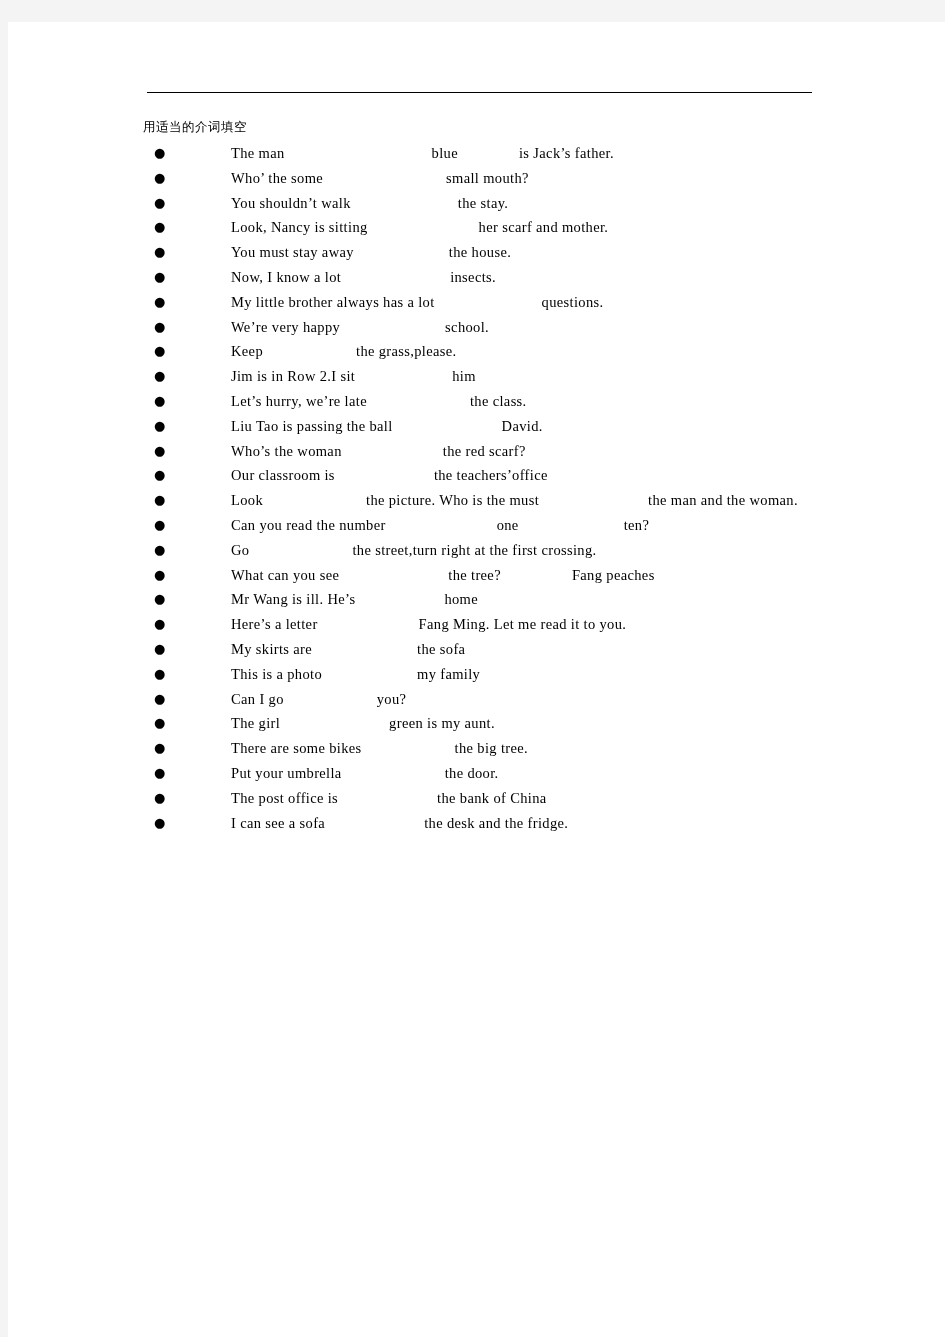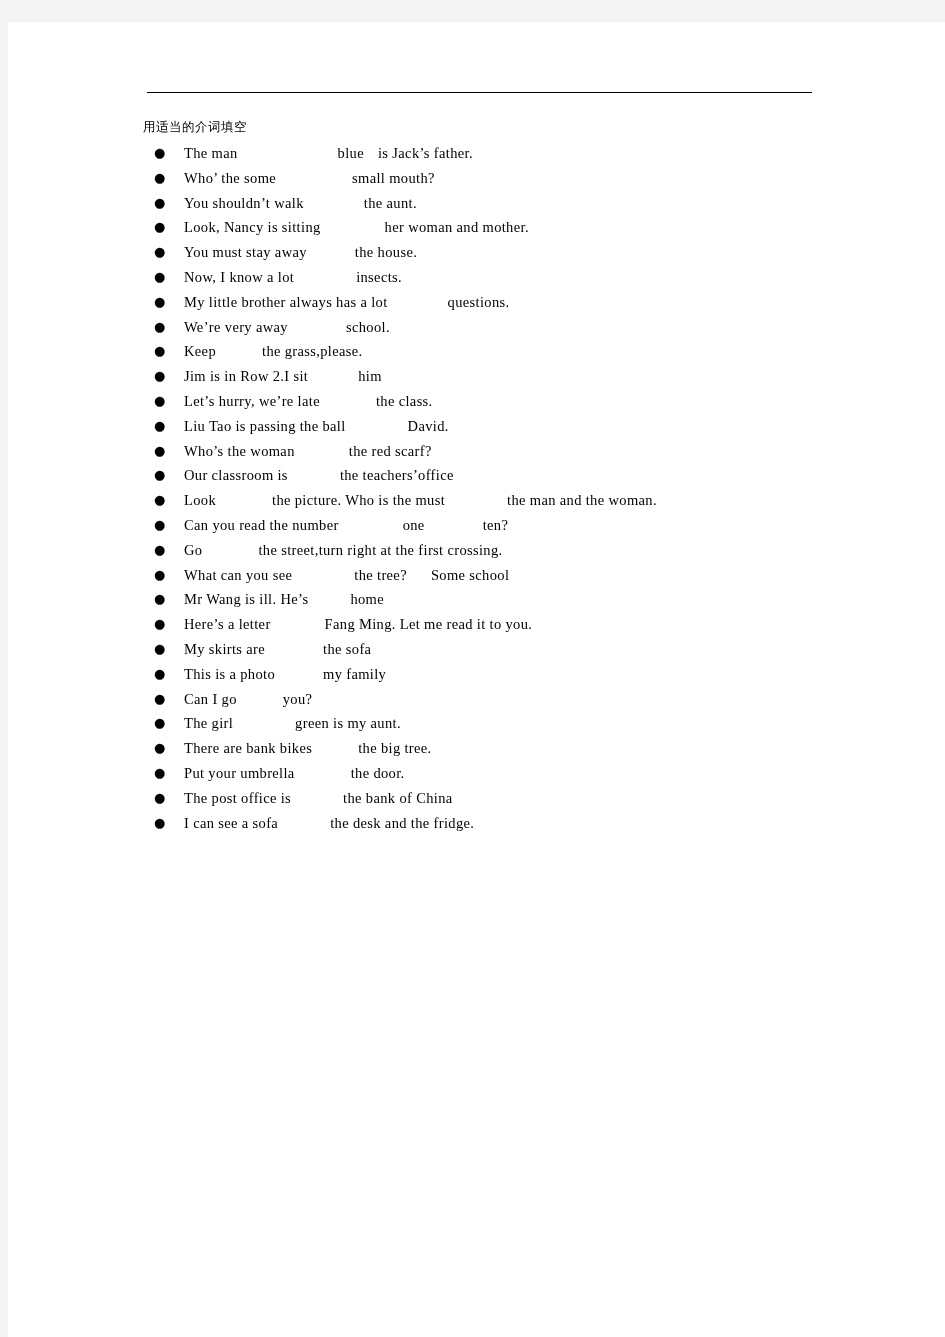--- a/index.html
+++ b/index.html
@@ -67,20 +67,21 @@
     width: 12px;
     height: 24.8px;
     line-height: 24.8px;
     font-family: "DejaVu Sans", sans-serif;
     font-size: 13px;
     color: #000000;
   }
   li.item .seg {
     display: inline;
     letter-spacing: 0.35px;
+    margin-left: 47px;
   }
   li.item .blank {
     display: inline-block;
     height: 1px;
     vertical-align: middle;
   }
 </style>
 </head>
 <body>
 
@@ -88,43 +89,43 @@
 
   <div class="header-rule"></div>
 
   <div class="content">
 
     <div class="heading">用适当的介词填空</div>
 
     <ul class="items">
         <li class="item"><span class="bullet">●</span><span class="seg">The man</span><span class="blank" style="width: 100px;"></span><span class="seg">blue</span><span class="blank" style="width: 14px;"></span><span class="seg">is Jack’s father.</span></li>
         <li class="item"><span class="bullet">●</span><span class="seg">Who’ the some</span><span class="blank" style="width: 76px;"></span><span class="seg">small mouth?</span></li>
-        <li class="item"><span class="bullet">●</span><span class="seg">You shouldn’t walk</span><span class="blank" style="width: 60px;"></span><span class="seg">the aunt.</span></li>
-        <li class="item"><span class="bullet">●</span><span class="seg">Look, Nancy is sitting</span><span class="blank" style="width: 64px;"></span><span class="seg">her woman and mother.</span></li>
+        <li class="item"><span class="bullet">●</span><span class="seg">You shouldn’t walk</span><span class="blank" style="width: 60px;"></span><span class="seg">the stay.</span></li>
+        <li class="item"><span class="bullet">●</span><span class="seg">Look, Nancy is sitting</span><span class="blank" style="width: 64px;"></span><span class="seg">her scarf and mother.</span></li>
         <li class="item"><span class="bullet">●</span><span class="seg">You must stay away</span><span class="blank" style="width: 48px;"></span><span class="seg">the house.</span></li>
         <li class="item"><span class="bullet">●</span><span class="seg">Now, I know a lot</span><span class="blank" style="width: 62px;"></span><span class="seg">insects.</span></li>
         <li class="item"><span class="bullet">●</span><span class="seg">My little brother always has a lot</span><span class="blank" style="width: 60px;"></span><span class="seg">questions.</span></li>
-        <li class="item"><span class="bullet">●</span><span class="seg">We’re very away</span><span class="blank" style="width: 58px;"></span><span class="seg">school.</span></li>
+        <li class="item"><span class="bullet">●</span><span class="seg">We’re very happy</span><span class="blank" style="width: 58px;"></span><span class="seg">school.</span></li>
         <li class="item"><span class="bullet">●</span><span class="seg">Keep</span><span class="blank" style="width: 46px;"></span><span class="seg">the grass,please.</span></li>
         <li class="item"><span class="bullet">●</span><span class="seg">Jim is in Row 2.I sit</span><span class="blank" style="width: 50px;"></span><span class="seg">him</span></li>
         <li class="item"><span class="bullet">●</span><span class="seg">Let’s hurry, we’re late</span><span class="blank" style="width: 56px;"></span><span class="seg">the class.</span></li>
         <li class="item"><span class="bullet">●</span><span class="seg">Liu Tao is passing the ball</span><span class="blank" style="width: 62px;"></span><span class="seg">David.</span></li>
         <li class="item"><span class="bullet">●</span><span class="seg">Who’s the woman</span><span class="blank" style="width: 54px;"></span><span class="seg">the red scarf?</span></li>
         <li class="item"><span class="bullet">●</span><span class="seg">Our classroom is</span><span class="blank" style="width: 52px;"></span><span class="seg">the teachers’office</span></li>
         <li class="item"><span class="bullet">●</span><span class="seg">Look</span><span class="blank" style="width: 56px;"></span><span class="seg">the picture. Who is the must</span><span class="blank" style="width: 62px;"></span><span class="seg">the man and the woman.</span></li>
         <li class="item"><span class="bullet">●</span><span class="seg">Can you read the number</span><span class="blank" style="width: 64px;"></span><span class="seg">one</span><span class="blank" style="width: 58px;"></span><span class="seg">ten?</span></li>
         <li class="item"><span class="bullet">●</span><span class="seg">Go</span><span class="blank" style="width: 56px;"></span><span class="seg">the street,turn right at the first crossing.</span></li>
-        <li class="item"><span class="bullet">●</span><span class="seg">What can you see</span><span class="blank" style="width: 62px;"></span><span class="seg">the tree?</span><span class="blank" style="width: 24px;"></span><span class="seg">Some school</span></li>
+        <li class="item"><span class="bullet">●</span><span class="seg">What can you see</span><span class="blank" style="width: 62px;"></span><span class="seg">the tree?</span><span class="blank" style="width: 24px;"></span><span class="seg">Fang peaches</span></li>
         <li class="item"><span class="bullet">●</span><span class="seg">Mr Wang is ill. He’s</span><span class="blank" style="width: 42px;"></span><span class="seg">home</span></li>
         <li class="item"><span class="bullet">●</span><span class="seg">Here’s a letter</span><span class="blank" style="width: 54px;"></span><span class="seg">Fang Ming. Let me read it to you.</span></li>
         <li class="item"><span class="bullet">●</span><span class="seg">My skirts are</span><span class="blank" style="width: 58px;"></span><span class="seg">the sofa</span></li>
         <li class="item"><span class="bullet">●</span><span class="seg">This is a photo</span><span class="blank" style="width: 48px;"></span><span class="seg">my family</span></li>
         <li class="item"><span class="bullet">●</span><span class="seg">Can I go</span><span class="blank" style="width: 46px;"></span><span class="seg">you?</span></li>
         <li class="item"><span class="bullet">●</span><span class="seg">The girl</span><span class="blank" style="width: 62px;"></span><span class="seg">green is my aunt.</span></li>
-        <li class="item"><span class="bullet">●</span><span class="seg">There are bank bikes</span><span class="blank" style="width: 46px;"></span><span class="seg">the big tree.</span></li>
+        <li class="item"><span class="bullet">●</span><span class="seg">There are some bikes</span><span class="blank" style="width: 46px;"></span><span class="seg">the big tree.</span></li>
         <li class="item"><span class="bullet">●</span><span class="seg">Put your umbrella</span><span class="blank" style="width: 56px;"></span><span class="seg">the door.</span></li>
         <li class="item"><span class="bullet">●</span><span class="seg">The post office is</span><span class="blank" style="width: 52px;"></span><span class="seg">the bank of China</span></li>
         <li class="item"><span class="bullet">●</span><span class="seg">I can see a sofa</span><span class="blank" style="width: 52px;"></span><span class="seg">the desk and the fridge.</span></li>
       </ul>
 
   </div>
 
 </div>
 
 </body></html>

